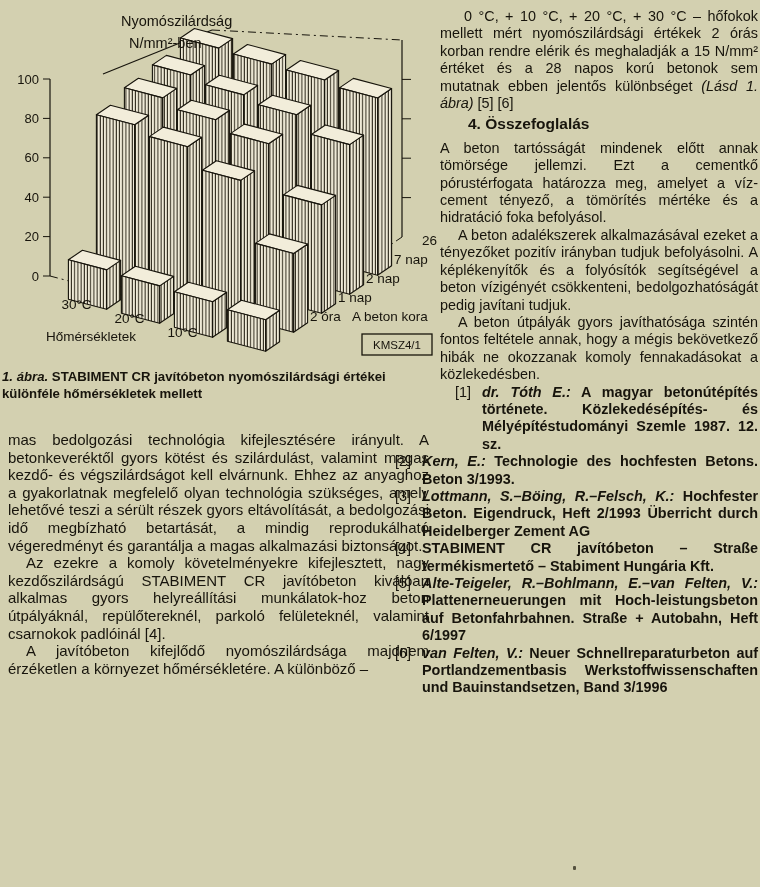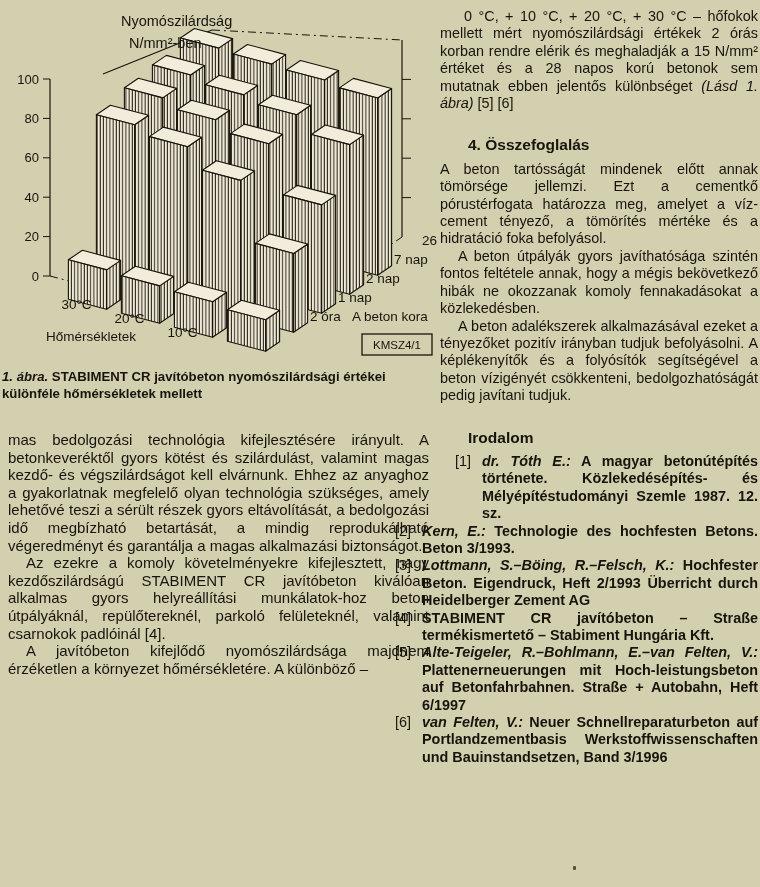--- a/index.html
+++ b/index.html
@@ -20,21 +20,21 @@
     font-size:15px;line-height:17.6px;text-align:justify;
   }
   .col-left p{margin:0;}
   .col-right{
     position:absolute;left:440px;top:8px;width:318px;
     font-size:14.4px;line-height:17.4px;text-align:justify;
   }
   .col-right p{margin:0;}
   p.ind{text-indent:18px;}
   p.intro{text-indent:24px;}
-  .h1{font-weight:700;font-size:15.5px;margin:24px 0 7px 28px;text-align:left;}
+  .h1{font-weight:700;font-size:15.5px;margin:3px 0 7px 28px;text-align:left;}
   .refs{margin-left:-45px;}
   .ref{display:flex;margin:0;}
   .ref .num{flex:0 0 27px;}
   .ref .body{flex:1;text-align:justify;font-weight:bold;}
   .ref.r1{margin-left:60px;}
   .speck{position:absolute;left:573px;top:866px;width:3px;height:4px;background:#55523f;border-radius:1px;}
 </style>
 </head>
 <body>
 
@@ -154,24 +154,23 @@
   <p>mas bedolgozási technológia kifejlesztésére irányult. A betonkeveréktől gyors kötést és szilárdulást, valamint magas kezdő- és végszilárdságot kell elvárnunk. Ehhez az anyaghoz a gyakorlatnak megfelelő olyan technológia szükséges, amely lehetővé teszi a sérült részek gyors eltávolítását, a bedolgozási idő megbízható betartását, a mindig reprodukálható végeredményt és garantálja a magas alkalmazási biztonságot.</p>
   <p class="ind">Az ezekre a komoly követelményekre kifejlesztett, nagy kezdőszilárdságú STABIMENT CR javítóbeton kiválóan alkalmas gyors helyreállítási munkálatok-hoz beton útpályáknál, repülőtereknél, parkoló felületeknél, valamint csarnokok padlóinál [4].</p>
   <p class="ind">A javítóbeton kifejlődő nyomószilárdsága majdnem érzéketlen a környezet hőmérsékletére. A különböző –</p>
 </div>
 
 <div class="col-right">
   <p class="intro"><span>0 °C, + 10 °C, + 20 °C, + 30 °C – hőfokok mellett mért nyomószilárdsági értékek 2 órás korban rendre elérik és meghaladják a 15 N/mm² értéket és a 28 napos korú betonok sem mutatnak ebben jelentős különbséget </span><i>(Lásd 1. ábra)</i><span> [5] [6]</span></p>
 
   <div class="h1">4. Összefoglalás</div>
   <p>A beton tartósságát mindenek előtt annak tömörsége jellemzi. Ezt a cementkő pórustérfogata határozza meg, amelyet a víz-cement tényező, a tömörítés mértéke és a hidratáció foka befolyásol.</p>
+  <p class="ind">A beton adalékszerek alkalmazásával ezeket a tényezőket pozitív irányban tudjuk befolyásolni. A képlékenyítők és a folyósítók segítségével a beton vízigényét csökkenteni, bedolgozhatóságát pedig javítani tudjuk.</p>
   <p class="ind">A beton útpályák gyors javíthatósága szintén fontos feltétele annak, hogy a mégis bekövetkező hibák ne okozzanak komoly fennakadásokat a közlekedésben.</p>
-  <p class="ind">A beton adalékszerek alkalmazásával ezeket a tényezőket pozitív irányban tudjuk befolyásolni. A képlékenyítők és a folyósítók segítségével a beton vízigényét csökkenteni, bedolgozhatóságát pedig javítani tudjuk.</p>
 
-  <div class="h1">Irodalom</div>
 
   <div class="refs">
     <div class="ref r1">
       <span class="num">[1]</span>
       <span class="body"><i>dr. Tóth E.:</i><span> A magyar betonútépítés története. Közlekedésépítés- és Mélyépítéstudományi Szemle 1987. 12. sz.</span></span>
     </div>
     <div class="ref">
       <span class="num">[2]</span>
       <span class="body"><i>Kern, E.:</i><span> Technologie des hochfesten Betons. Beton 3/1993.</span></span>
     </div>

